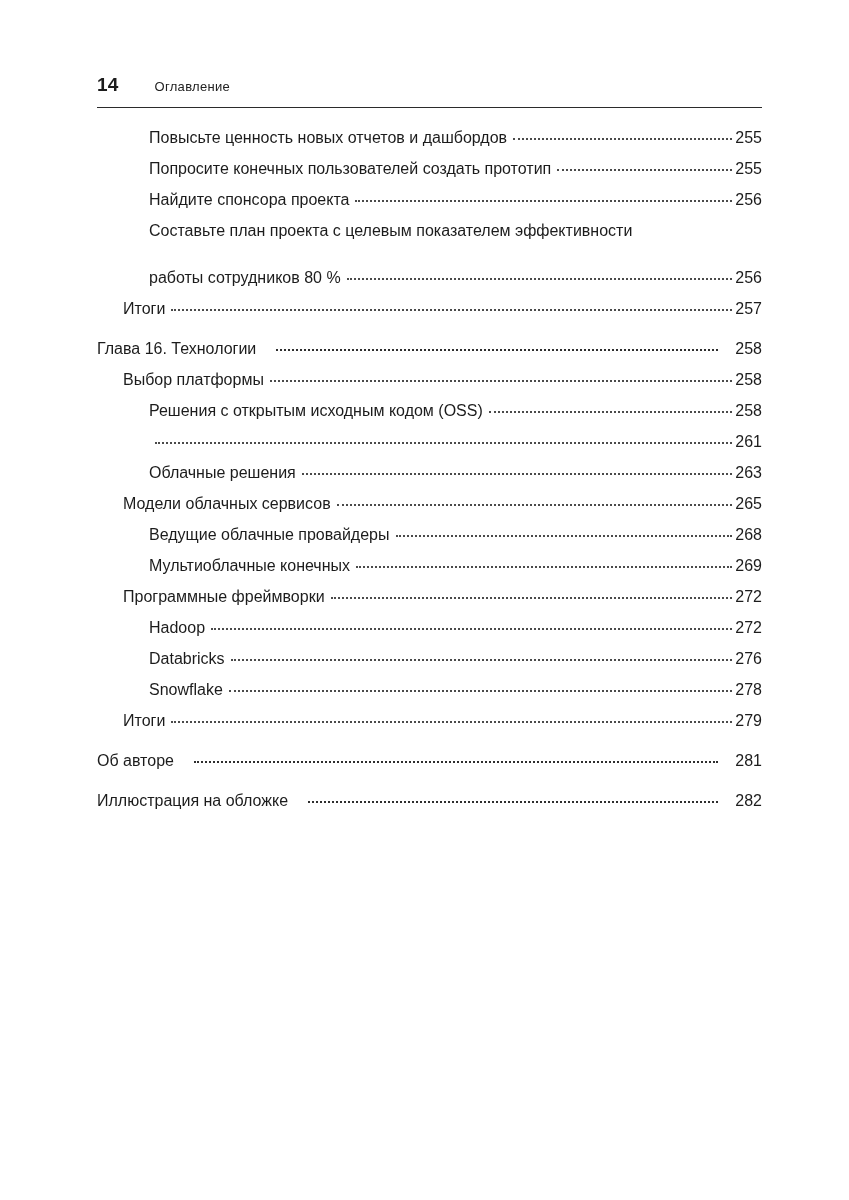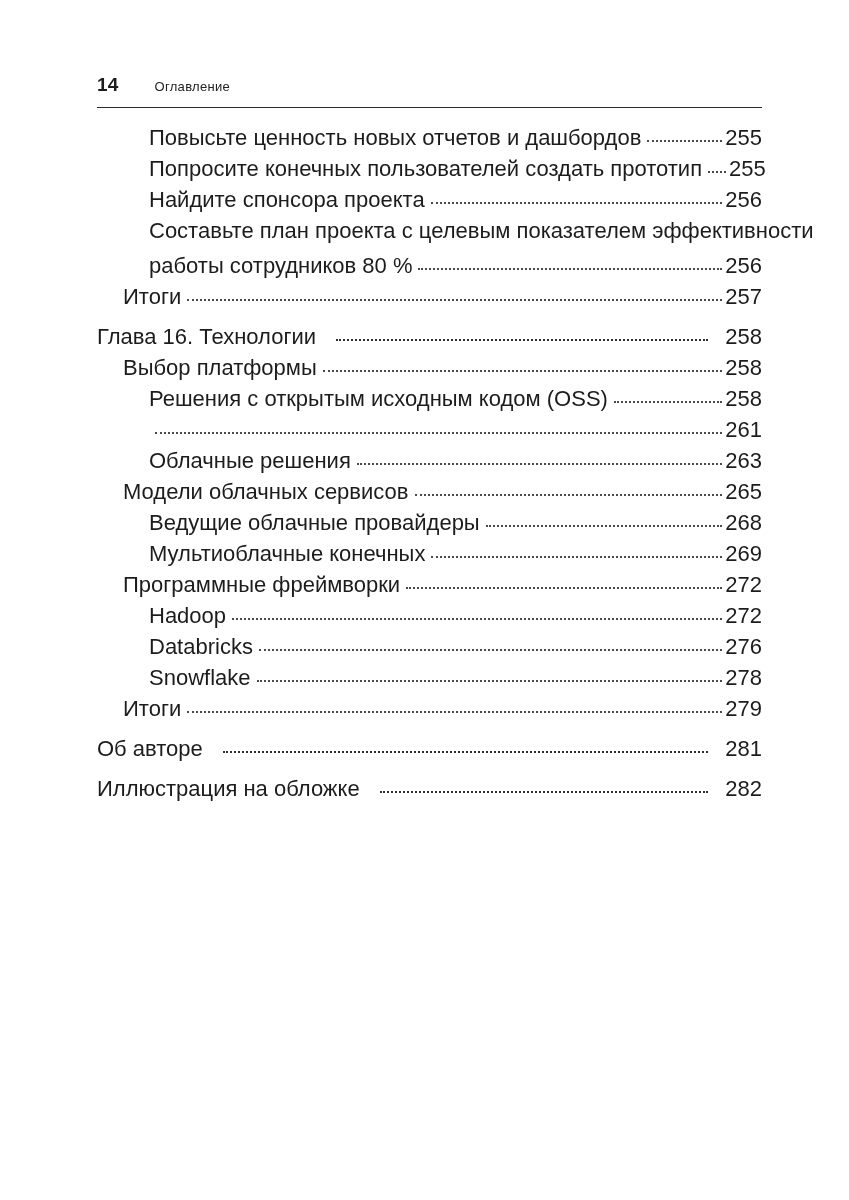--- a/index.html
+++ b/index.html
@@ -37,21 +37,21 @@
     margin-left: 36px;
     letter-spacing: 0.3px;
     color: #222222;
   }
   .toc {
     margin-top: 14px;
   }
   .row {
     display: flex;
     align-items: baseline;
-    font-size: 22px;
+    font-size: 16px;
     line-height: 31px;
     color: #1c1c1c;
   }
   .row .t {
     white-space: nowrap;
   }
   .row .leader {
     flex: 1;
     min-width: 18px;
     border-bottom: 2px dotted #4a4a4a;
@@ -90,21 +90,21 @@
           <span class="pg">255</span>
         </div>
         <div class="row lvl2">
           <span class="t">Найдите спонсора проекта</span>
           <span class="leader"></span>
           <span class="pg">256</span>
         </div>
         <div class="row lvl2 wrap-first">
           <span class="t">Составьте план проекта с целевым показателем эффективности</span>
         </div>
-        <div class="row lvl2 wrap-cont" style="margin-top: 4px;">
+        <div class="row lvl2 wrap-cont" style="margin-top: 16px;">
           <span class="t">работы сотрудников 80 %</span>
           <span class="leader"></span>
           <span class="pg">256</span>
         </div>
         <div class="row lvl1">
           <span class="t">Итоги</span>
           <span class="leader"></span>
           <span class="pg">257</span>
         </div>
         <div class="row lvl0 bold">

